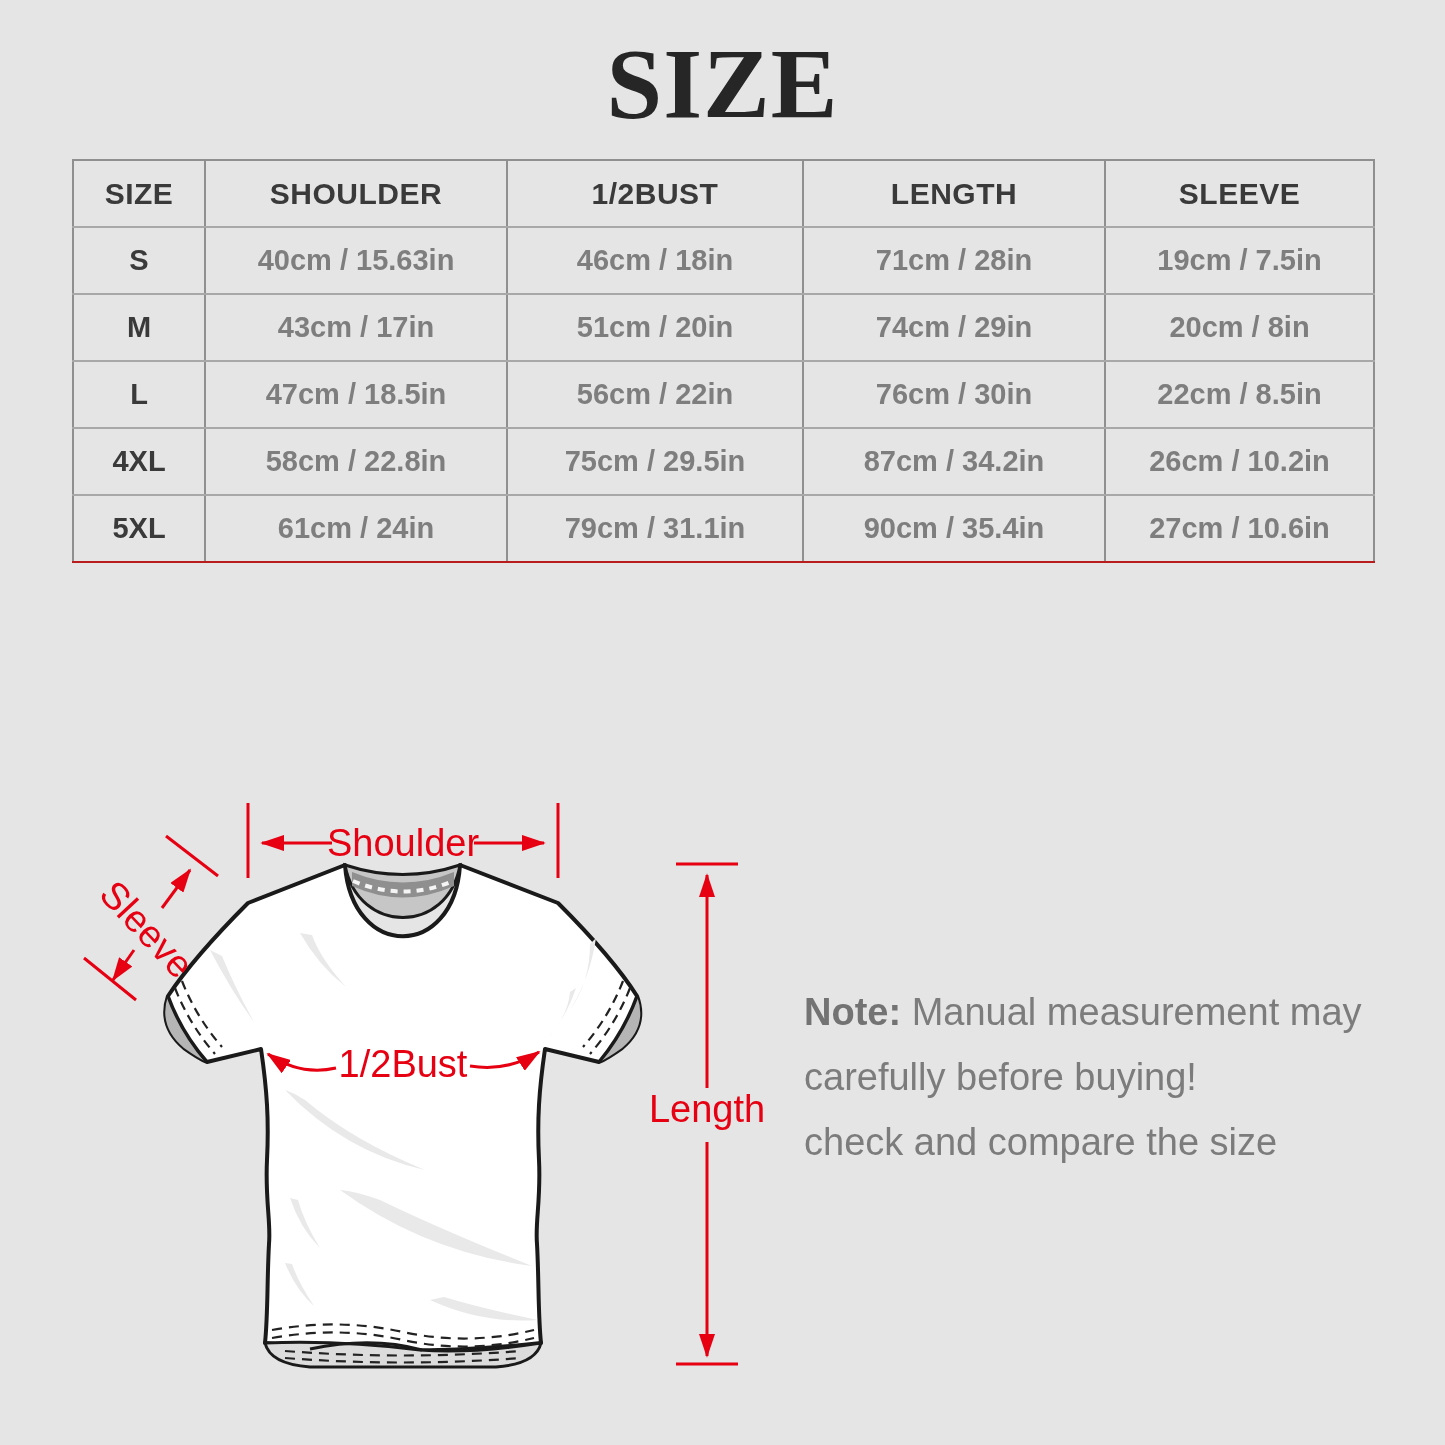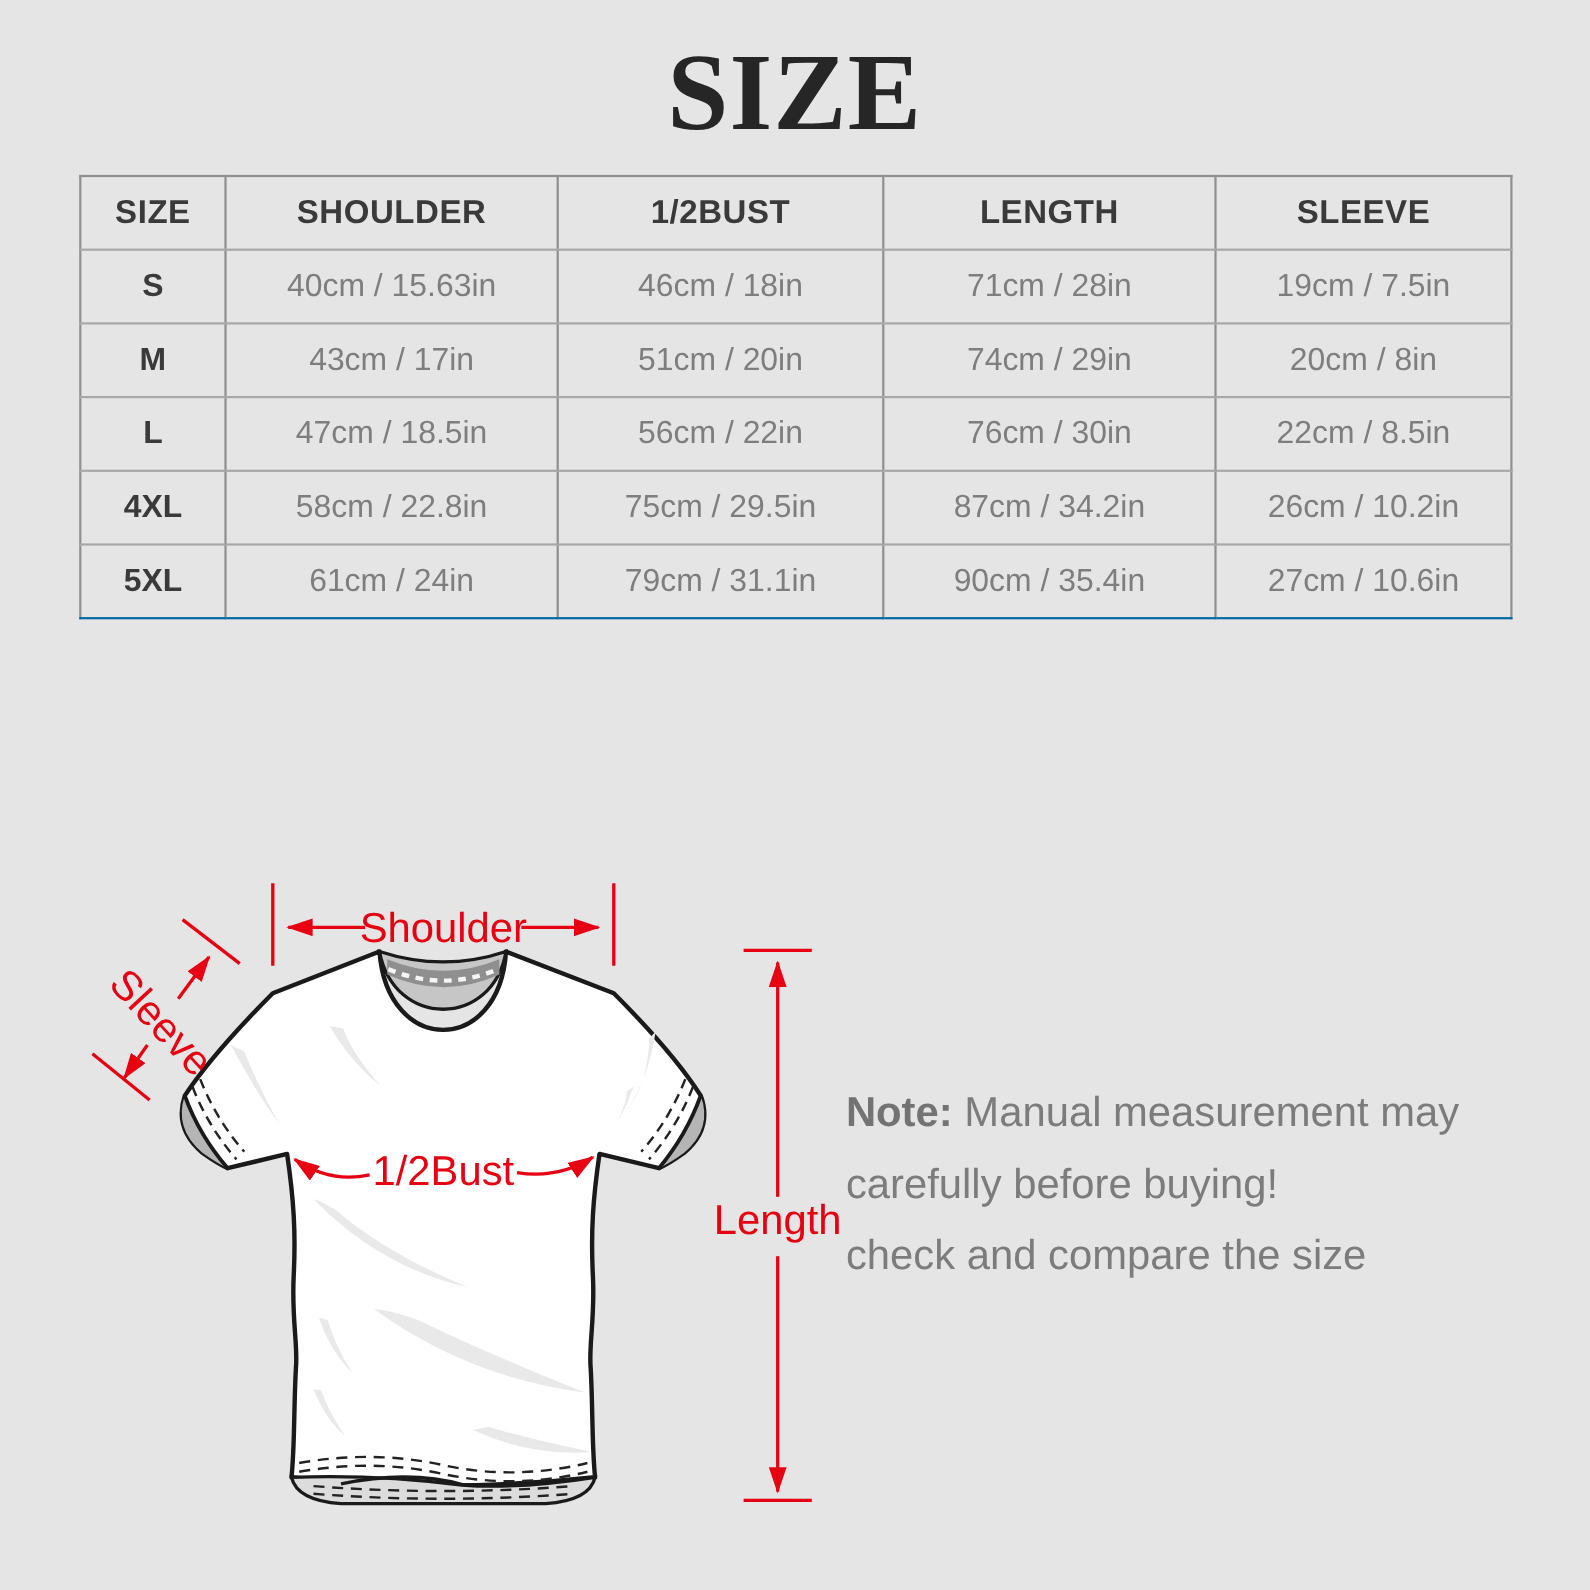--- a/index.html
+++ b/index.html
@@ -8,28 +8,28 @@
   .title{position:absolute;left:0;right:0;top:34px;text-align:center;
          font-family:"Liberation Serif",serif;font-weight:bold;font-size:100px;
          line-height:100px;color:#262626;letter-spacing:1px;}
   table.size-table{position:absolute;left:72px;top:159px;width:1301px;
          border-collapse:collapse;table-layout:fixed;}
   table.size-table td,table.size-table th{
          border-left:2px solid #8f8f8f;border-right:2px solid #8f8f8f;
          border-top:2px solid #a8a8a8;border-bottom:2px solid #a8a8a8;
          text-align:center;vertical-align:middle;height:65px;padding:0;}
   table.size-table tr:first-child th{border-top:2px solid #8f8f8f;}
-  table.size-table tr:last-child td{border-bottom:2px solid #0369a1;}
+  table.size-table tr:last-child td{border-bottom:2px solid #b91c1c;}
   table.size-table td:first-child,table.size-table th:first-child{border-left:2px solid #8f8f8f;}
   table.size-table td:last-child,table.size-table th:last-child{border-right:2px solid #8f8f8f;}
   th.hdr{font-size:30px;font-weight:bold;color:#3a3a3a;letter-spacing:0.5px;}
   td.size-col{font-size:29px;font-weight:bold;color:#3a3a3a;}
-  td.val{font-size:29px;font-weight:normal;color:#7e7e7e;}
+  td.val{font-size:29px;font-weight:bold;color:#7e7e7e;}
   .diagram{position:absolute;left:0;top:760px;width:1445px;height:685px;}
-  .note{position:absolute;left:769px;top:980px;width:560px;
+  .note{position:absolute;left:804px;top:980px;width:560px;
         font-size:38px;line-height:65px;color:#7c7c7c;}
   .note b{color:#737373;}
   .red-label{font-family:"Liberation Sans",sans-serif;font-size:38px;fill:#e60012;}
 </style>
 </head>
 <body>
 
 <div class="page">
 
   <div class="title">SIZE</div>

